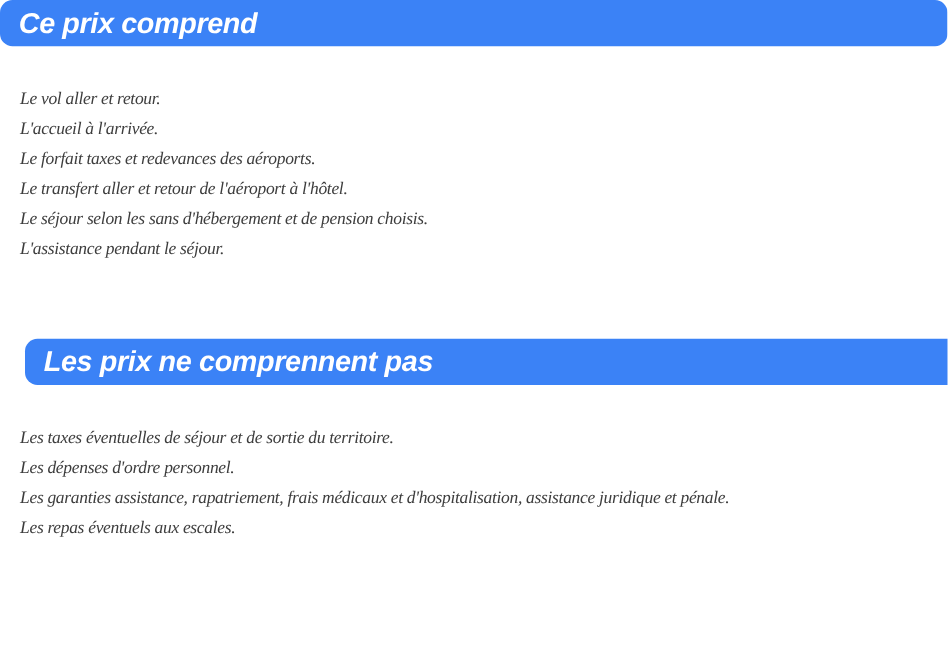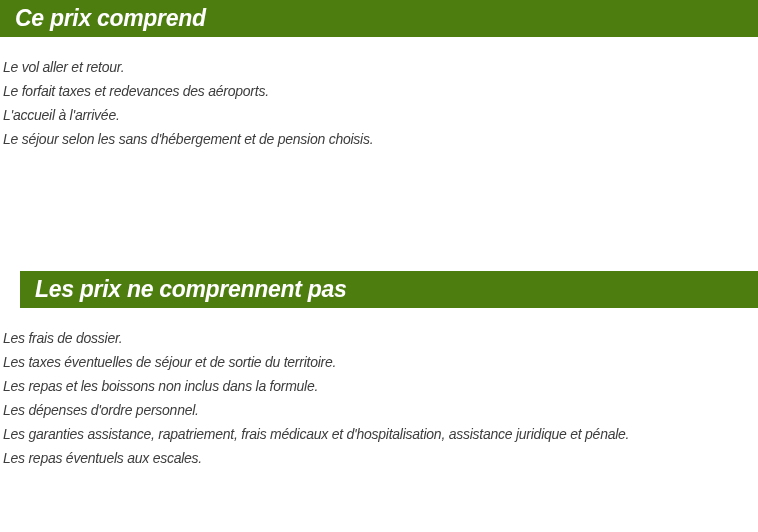--- a/index.html
+++ b/index.html
@@ -12,36 +12,38 @@
       height: 532px;
       overflow: hidden;
       position: relative;
       font-family: "Liberation Sans", "DejaVu Sans", sans-serif;
     }
     .section-header {
       position: absolute;
       left: 0;
       width: 758px;
       height: 37px;
-      background: #4d7c0f;
+      background: #3b82f6;
       color: #ffffff;
       font-style: italic;
       font-weight: bold;
       font-size: 23px;
       line-height: 37px;
       padding-left: 15px;
       box-sizing: border-box;
       letter-spacing: -0.3px;
+      border-radius: 10px;
     }
     .list {
       position: absolute;
       left: 0;
-      margin: 3px;
+      margin: 16px;
       padding: 0;
       list-style: none;
+      font-family: Liberation Serif, serif;
     }
     .list li {
       font-style: italic;
       font-size: 14px;
       color: #3d3d3d;
       height: 24px;
       line-height: 24px;
       white-space: nowrap;
       letter-spacing: -0.25px;
     }
@@ -49,26 +51,26 @@
     #list-1 { top: 52px; }
     #header-2 { top: 271px; margin-left: 20px; }
     #list-2 { top: 323px; }
   </style>
 </head>
 <body>
 
 <div id="header-1" class="section-header">Ce prix comprend</div>
 <ul id="list-1" class="list">
   <li>Le vol aller et retour.</li>
+  <li>L'accueil à l'arrivée.</li>
   <li>Le forfait taxes et redevances des aéroports.</li>
-  <li>L'accueil à l'arrivée.</li>
+  <li>Le transfert aller et retour de l'aéroport à l'hôtel.</li>
   <li>Le séjour selon les sans d'hébergement et de pension choisis.</li>
+  <li>L'assistance pendant le séjour.</li>
 </ul>
 
 <div id="header-2" class="section-header">Les prix ne comprennent pas</div>
 <ul id="list-2" class="list">
-  <li>Les frais de dossier.</li>
   <li>Les taxes éventuelles de séjour et de sortie du territoire.</li>
-  <li>Les repas et les boissons non inclus dans la formule.</li>
   <li>Les dépenses d'ordre personnel.</li>
   <li>Les garanties assistance, rapatriement, frais médicaux et d'hospitalisation, assistance juridique et pénale.</li>
   <li>Les repas éventuels aux escales.</li>
 </ul>
 
 </body></html>

